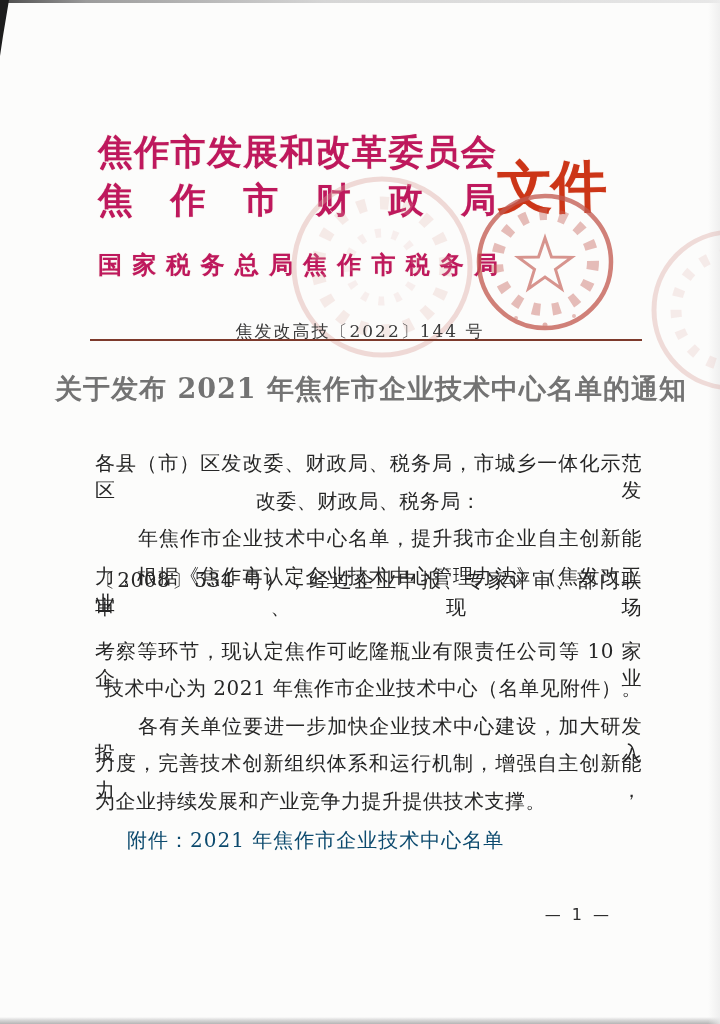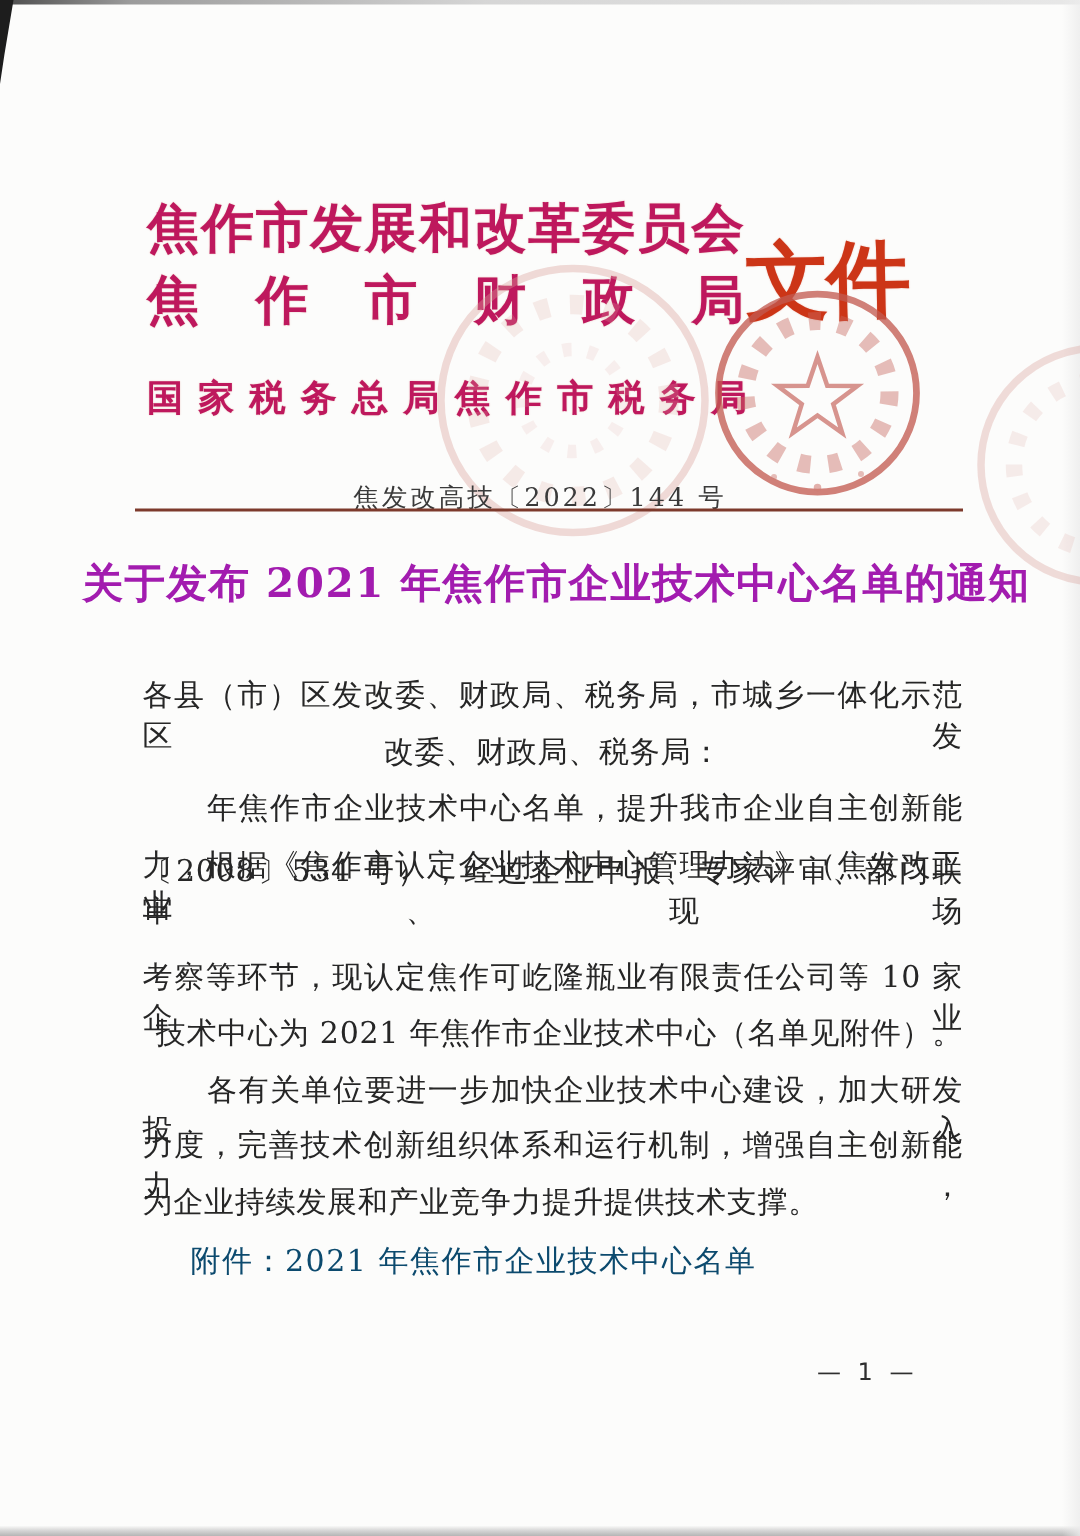--- a/index.html
+++ b/index.html
@@ -56,21 +56,21 @@
     margin-top: 22px;
   }
 
   .red-divider {
     position: absolute; left: 90px; top: 339px; width: 552px; height: 2px;
     background: #7d3a2c;
   }
 
   .doc-title {
     position: absolute; left: 55px; top: 371px; width: 610px;
-    font-size: 27px; font-weight: bold; color: #a21caf;
+    font-size: 27px; font-weight: bold; color: #737373;
     letter-spacing: 1px; white-space: nowrap;
   }
 
   .body-line {
     position: absolute; left: 95px; width: 547px;
     font-size: 20px; color: #262626; letter-spacing: .5px;
     white-space: nowrap;
   }
   .body-line.justify { white-space: normal; text-align: justify; text-align-last: justify; }
   .body-line.indent { text-indent: 43px; }

